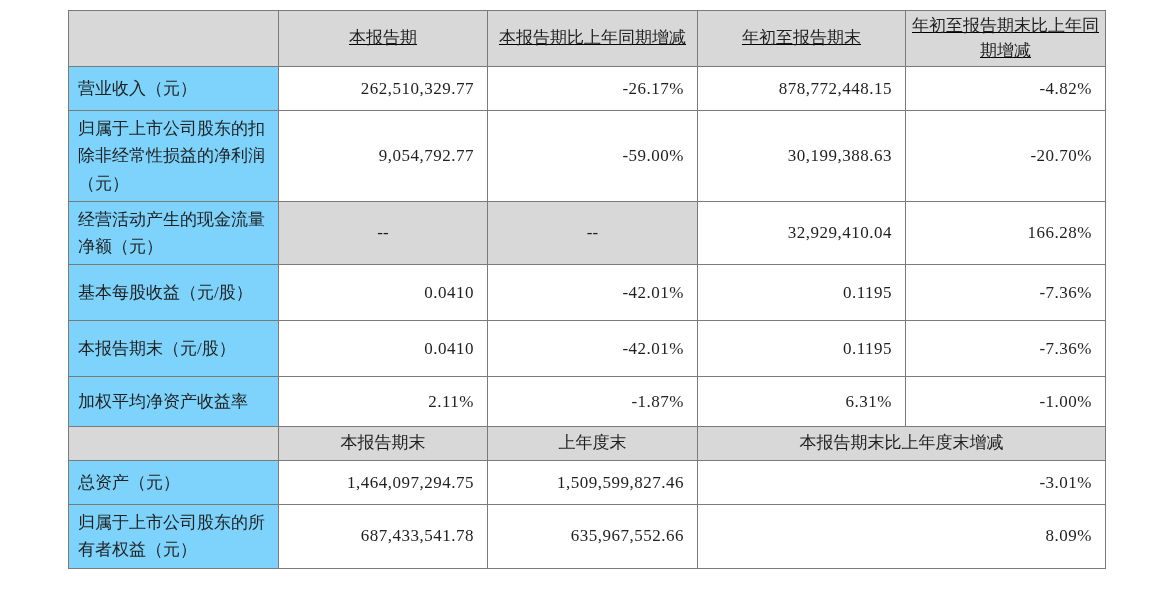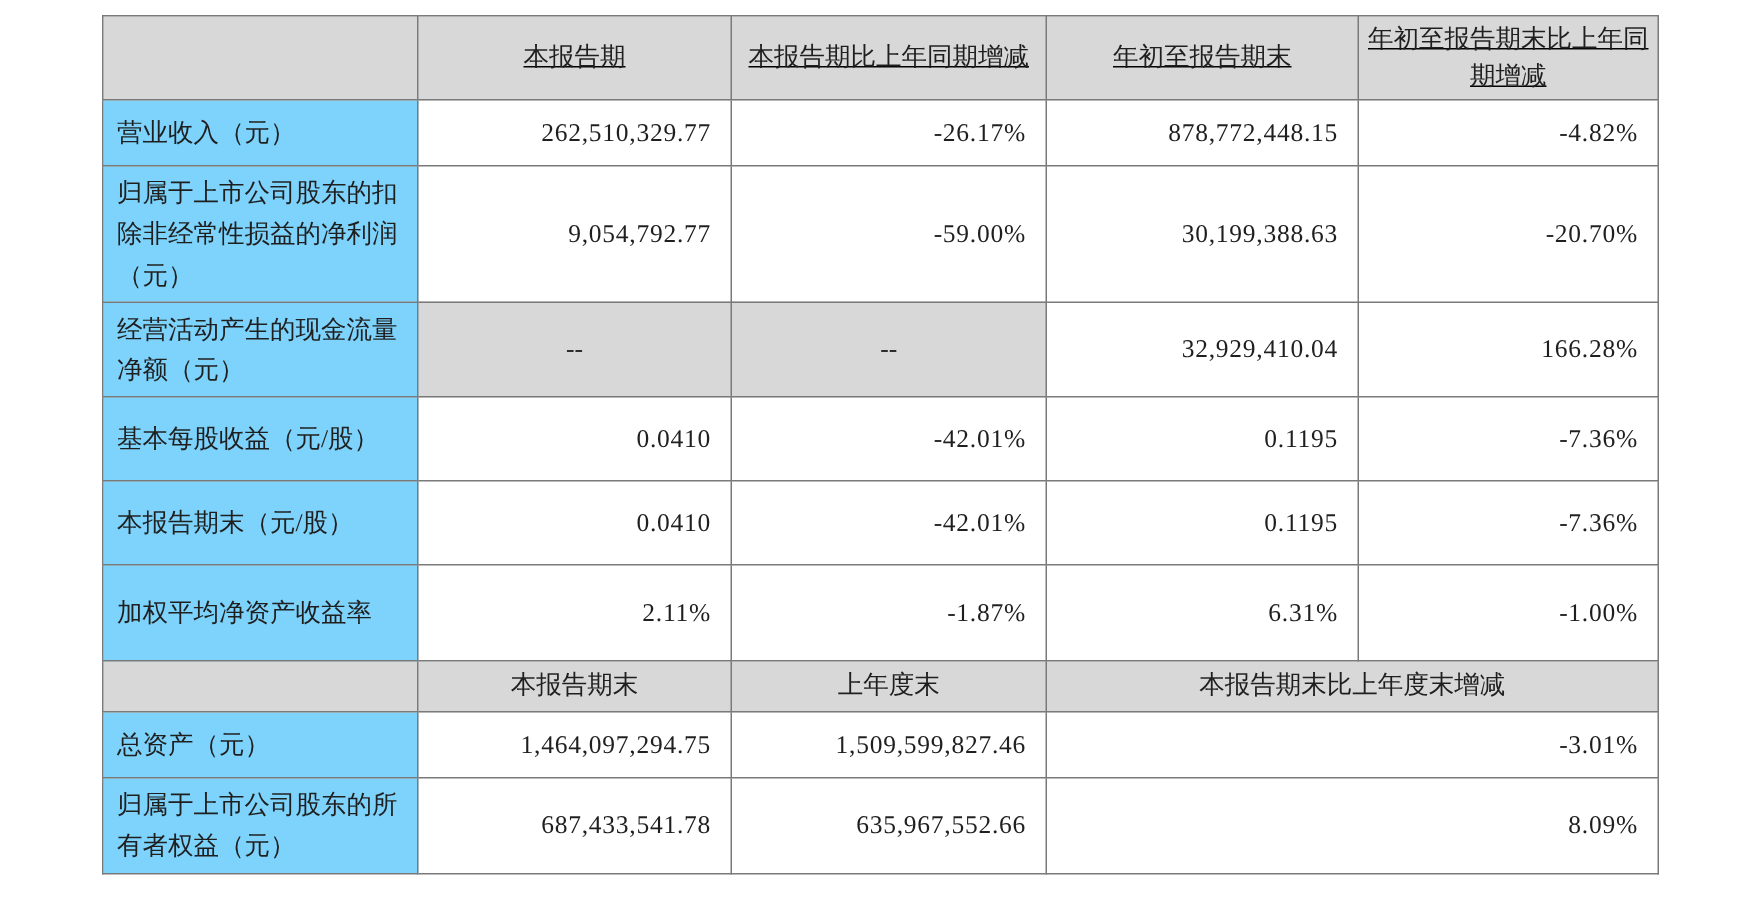--- a/index.html
+++ b/index.html
@@ -54,21 +54,21 @@
     text-align: center;
     letter-spacing: 0;
   }
   tr.rh1 { height: 50px; text-decoration: underline; }
   tr.r1  { height: 44px; }
   tr.r2  { height: 60px; }
   tr.r3  { height: 82px; }
   tr.r4  { height: 46px; }
   tr.r5  { height: 56px; }
   tr.r6  { height: 56px; }
-  tr.r7  { height: 64px; }
+  tr.r7  { height: 50px; }
   tr.rh2 { height: 34px; }
   tr.r8  { height: 44px; }
   tr.r9  { height: 56px; }
 </style>
 </head>
 <body>
 
 <div class="page">
   <table class="fin-table">
     <colgroup>

